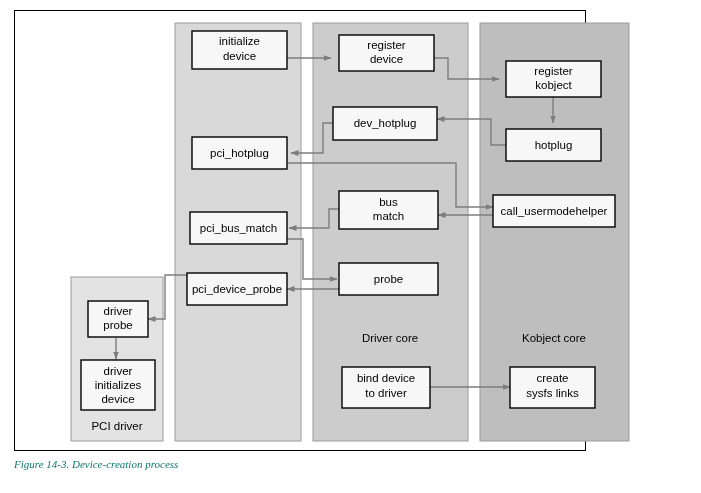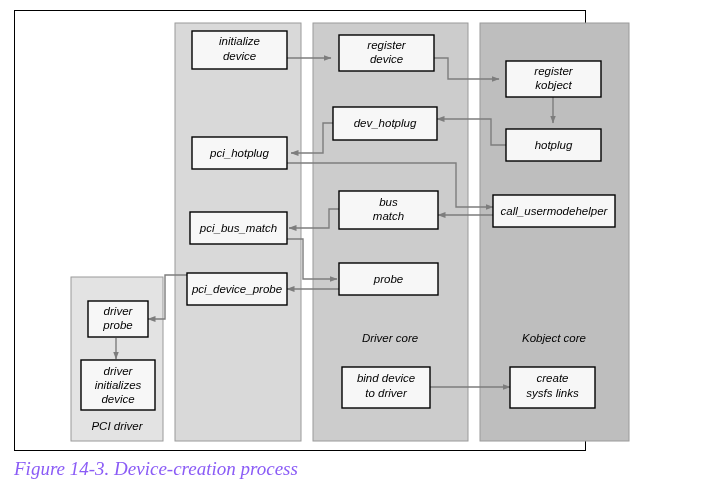--- a/index.html
+++ b/index.html
@@ -17,21 +17,20 @@
   }
   #figure-frame {
     position: absolute;
     left: 14px;
     top: 10px;
     width: 572px;
     height: 441px;
     border: 1.5px solid #000000;
     box-sizing: border-box;
     background: #ffffff;
-    font-style: italic;
   }
   #diagram-svg {
     position: absolute;
     left: 0;
     top: 0;
   }
   .lane-rect { stroke: #9a9a9a; stroke-width: 1; }
   .node-rect { fill: #f7f7f7; stroke: #000000; stroke-width: 1.4; }
   .node-label {
     font-family: "Liberation Sans", sans-serif;
@@ -53,22 +52,22 @@
     stroke-width: 1.4;
   }
   .edge-head { fill: #7d7d7d; }
   #caption {
     position: absolute;
     left: 14px;
     top: 458px;
     width: 660px;
     font-family: "Liberation Serif", serif;
     font-style: italic;
-    font-size: 19px;
-    color: #8b5cf6;
+    font-size: 11px;
+    color: #0f766e;
     white-space: nowrap;
   }
 </style>
 </head>
 <body>
 
 <div id="page">
 
   <div id="figure-frame">
     <svg id="diagram-svg" width="670" height="438" viewBox="0 0 670 438">

